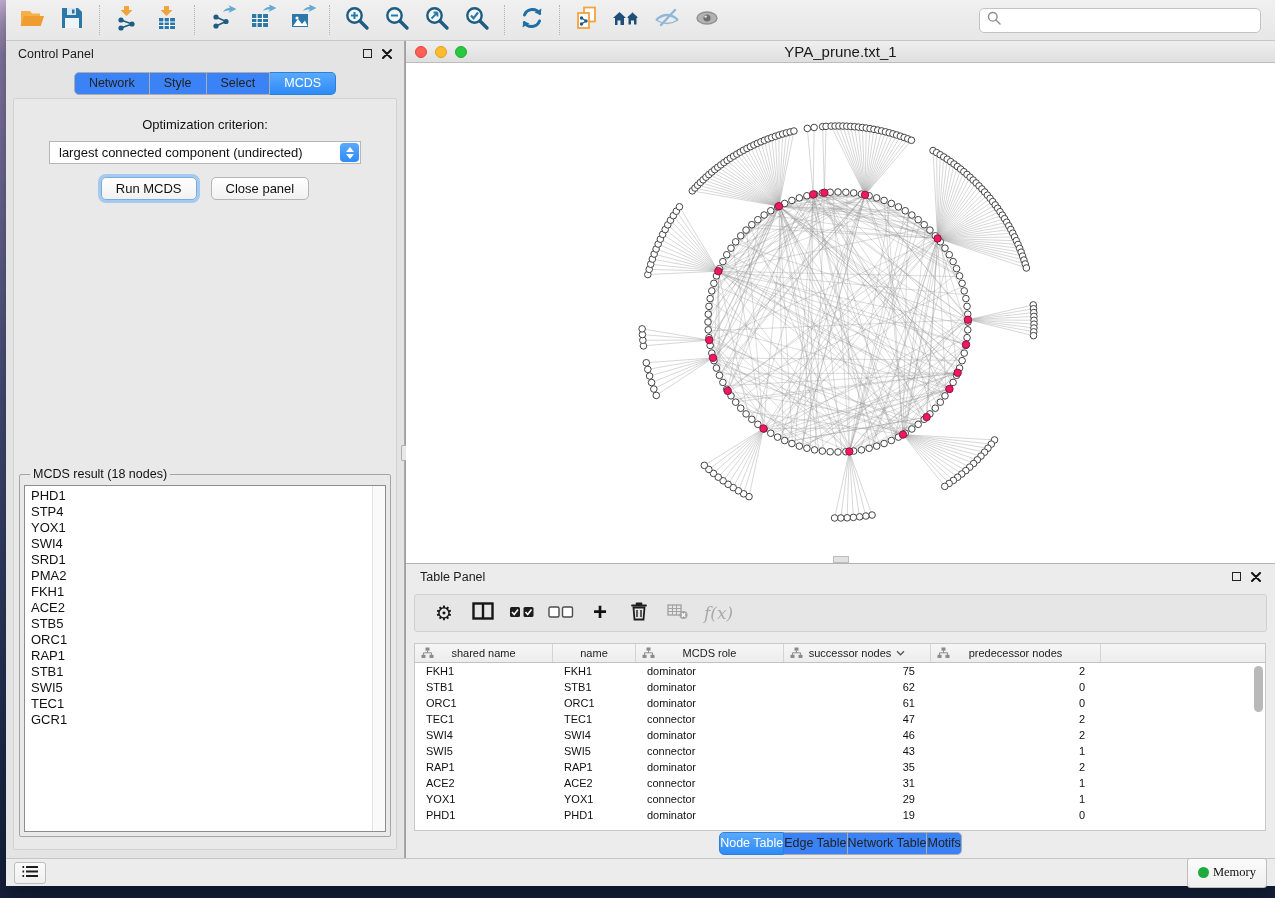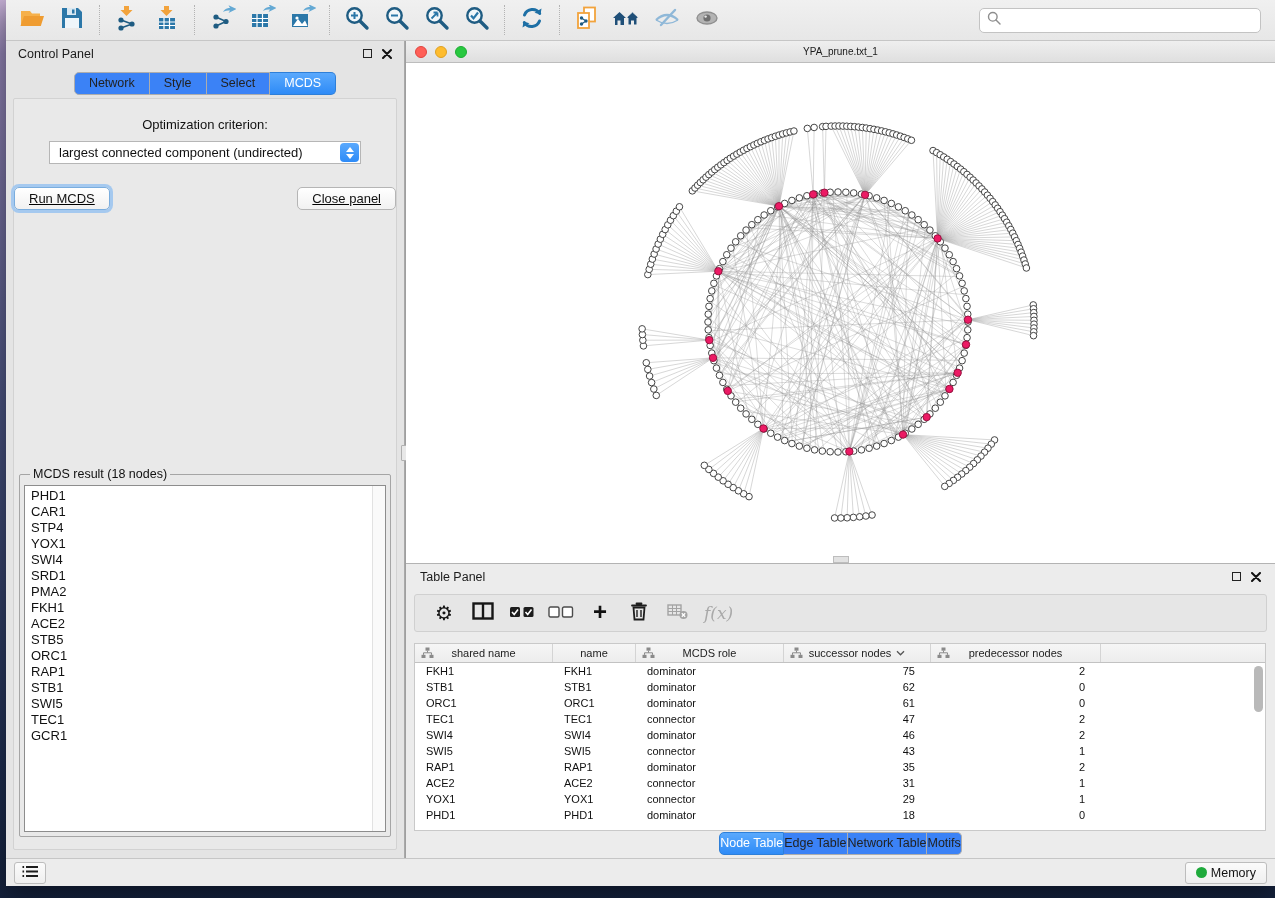--- a/index.html
+++ b/index.html
@@ -41,21 +41,21 @@
   .opt-label { text-align:center; font-size:13px; color:#111; margin-top:18px; }
   .select-row { display:flex; justify-content:center; margin-top:9px; }
   .mac-select { width:312px; height:23px; background:#fff; border:1px solid #b6b6b6; border-radius:0;
     display:flex; align-items:center; position:relative; }
   .mac-select .val { font-size:13px; color:#111; padding-left:9px; white-space:nowrap; }
   .stepper { position:absolute; right:1px; top:1px; bottom:1px; width:19px; border-radius:4px;
     background:linear-gradient(#5aa9fd,#2e8bf7); display:flex; flex-direction:column; align-items:center; justify-content:center; gap:2px; }
   .tri-up { width:0; height:0; border-left:4px solid transparent; border-right:4px solid transparent; border-bottom:5px solid #fff; }
   .tri-dn { width:0; height:0; border-left:4px solid transparent; border-right:4px solid transparent; border-top:5px solid #fff; }
 
-  .btn-row { display:flex; justify-content:space-between; gap:14px; margin-top:23px;text-decoration:underline; }
+  .btn-row { display:flex; justify-content:center; gap:14px; margin-top:13px; }
   .mac-btn { font-size:13px; color:#111; background:linear-gradient(#ffffff,#f1f1f1);
     border:1px solid #b5b5b5; border-radius:5px; padding:3px 14px; font-family:inherit; }
   .mac-btn.focus-ring { box-shadow:0 0 0 3px #a5c9ef; border-color:#7aadde; }
 
   .result-fieldset { position:absolute; left:5px; right:5px; top:368px; bottom:12px;
     border:1px solid #a5a5a5; border-radius:2px; padding:4px; }
   .result-fieldset legend { font-size:12.5px; color:#111; padding:0 3px; margin-left:6px; }
   .result-list { position:relative; height:100%; background:#fff; border:1px solid #8d8d8d; overflow:hidden;
     padding:2px 0 0 6px; }
   .result-item { font-size:13px; line-height:16px; color:#111; }
@@ -65,21 +65,21 @@
   .vsplit { width:1px; background:#9f9f9f; position:relative; }
   .vsplit-grip { position:absolute; left:-4px; top:404px; width:9px; height:16px;
     background:#e8e8e8; border:1px solid #b0b0b0; border-radius:1px; }
 
   
   .right-col { flex:1; display:flex; flex-direction:column; min-width:0; }
   .net-titlebar { height:22px; background:linear-gradient(#efefef,#dfdfdf); border-bottom:1px solid #bdbdbd;
     position:relative; display:flex; align-items:center; justify-content:center; }
   .traffic { position:absolute; left:9px; top:5px; display:flex; gap:8px; }
   .light { width:12px; height:12px; border-radius:50%; }
-  .net-title { font-size:10px; color:#1a1a1a; }
+  .net-title { font-size:15px; color:#1a1a1a; }
 
   .canvas-wrap { height:500px; background:#fff; position:relative; }
   .canvas-wrap svg { position:absolute; left:0; top:0; }
   .h-grip { position:absolute; left:50%; margin-left:-8px; bottom:0; width:16px; height:7px;
     background:#e2e2e2; border:1px solid #bdbdbd; }
 
   
   .table-panel { flex:1; background:#ececec; border-top:1px solid #b3b3b3; position:relative; }
   .tp-titlebar { height:25px; display:flex; align-items:center; padding:0 14px; }
   .tp-toolbar { margin:5px 8px 0 8px; height:38px; background:#e6e6e6; border:1px solid #d0d0d0; border-radius:3px;
@@ -102,22 +102,22 @@
   .tbody-scroll { position:absolute; right:2px; top:22px; width:9px; height:46px; background:#b9b9b9; border-radius:5px; }
 
   .tp-tabs { position:absolute; left:0; right:0; bottom:3px; display:flex; justify-content:center; }
   .tp-tabs .seg-tab { padding:3px 0; }
 
   
   .status-bar { height:28px; background:#ececec; border-top:1px solid #c6c6c6; position:relative;
     display:flex; align-items:center; padding:0 8px; }
   .sb-btn { width:32px; height:22px; background:linear-gradient(#fbfbfb,#efefef); border:1px solid #bdbdbd;
     border-radius:3px; display:flex; align-items:center; justify-content:center; }
-  .mem-btn { margin-left:auto; height:22px; background:linear-gradient(#fbfbfb,#efefef); border:1px solid #bdbdbd;
-    border-radius:3px; display:flex; align-items:center; gap:4px; padding:0 10px; font-size:12.5px; color:#111; }
+  .mem-btn { margin-left:auto; height:30px; background:linear-gradient(#fbfbfb,#efefef); border:1px solid #bdbdbd;
+    border-radius:3px; display:flex; align-items:center; gap:4px; padding:0 10px; font-size:12.5px; color:#111;font-family:Liberation Serif, serif; }
   .mem-dot { width:11px; height:11px; border-radius:50%; background:#1faa3c; }
 </style>
 </head>
 <body>
 
 <div class="app">
 
   <div class="toolbar">
     <div class="tb-btn">
         <span>
@@ -305,21 +305,20 @@
         </div>
         <div class="btn-row">
           <button class="mac-btn focus-ring">Run MCDS</button>
           <button class="mac-btn">Close panel</button>
         </div>
         <fieldset class="result-fieldset">
           <legend>MCDS result (18 nodes)</legend>
           <div class="result-list">
             <div>
                 <div class="result-item">PHD1</div>
-                <div class="result-item">CAR1</div>
                 <div class="result-item">STP4</div>
                 <div class="result-item">YOX1</div>
                 <div class="result-item">SWI4</div>
                 <div class="result-item">SRD1</div>
                 <div class="result-item">PMA2</div>
                 <div class="result-item">FKH1</div>
                 <div class="result-item">ACE2</div>
                 <div class="result-item">STB5</div>
                 <div class="result-item">ORC1</div>
                 <div class="result-item">RAP1</div>
@@ -1234,21 +1233,21 @@
                 <div class="td txt" style="width: 138px;">YOX1</div>
                 <div class="td txt" style="width: 83px;">YOX1</div>
                 <div class="td txt" style="width: 148px;">connector</div>
                 <div class="td num" style="width: 147px;">29</div>
                 <div class="td num" style="width: 170px;">1</div>
               </div>
               <div class="trow">
                 <div class="td txt" style="width: 138px;">PHD1</div>
                 <div class="td txt" style="width: 83px;">PHD1</div>
                 <div class="td txt" style="width: 148px;">dominator</div>
-                <div class="td num" style="width: 147px;">18</div>
+                <div class="td num" style="width: 147px;">19</div>
                 <div class="td num" style="width: 170px;">0</div>
               </div>
             </div>
           <div class="tbody-scroll"></div>
         </div>
 
         <div class="tp-tabs">
             <div class="seg-tab active">Node Table</div>
             <div class="seg-tab">Edge Table</div>
             <div class="seg-tab">Network Table</div>

